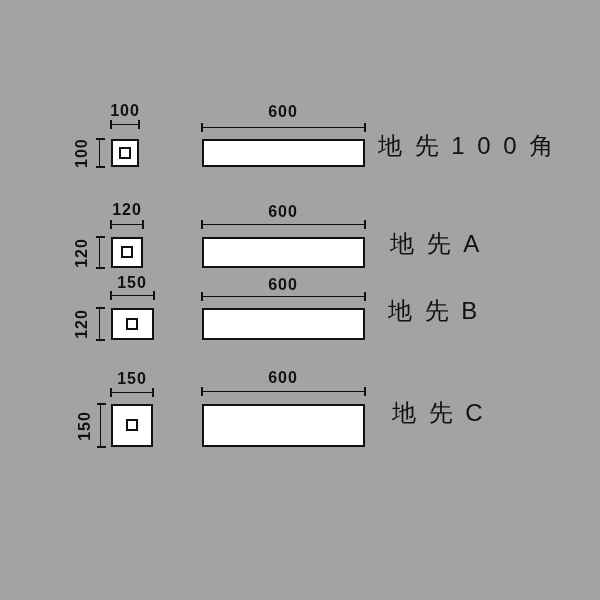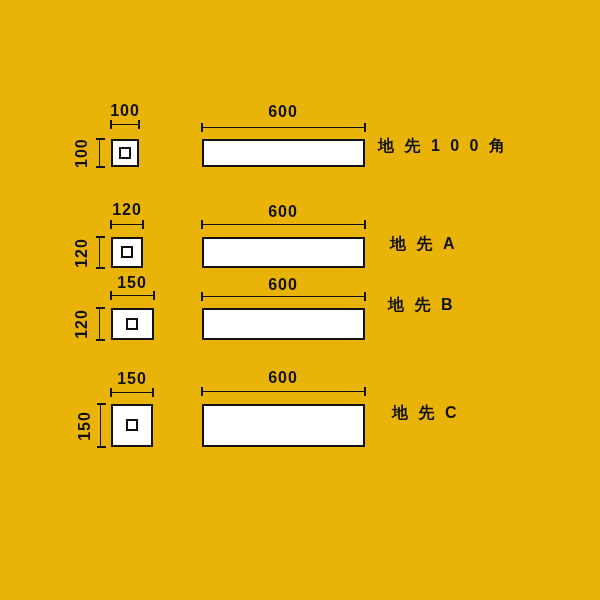--- a/index.html
+++ b/index.html
@@ -1,19 +1,19 @@
 <!DOCTYPE html>
 <html><head>
 <meta charset="utf-8">
 <style>
   html,body{margin:0;padding:0;background:#ffffff;}
   #canvas{
     position:relative;
     width:600px;height:600px;
-    background:#eab308;
+    background:#a3a3a3;
     overflow:hidden;
     font-family:"Liberation Sans","DejaVu Sans",sans-serif;
   }
   .dim-text{
     position:absolute;
     font-weight:bold;
     font-size:16px;
     line-height:18px;
     text-align:center;
     letter-spacing:1px;
@@ -61,22 +61,22 @@
   .dim-v::before{top:-1px;}
   .dim-v::after{bottom:-1px;}
   .box{
     position:absolute;
     box-sizing:border-box;
     border:2px solid #111111;
     background:#ffffff;
   }
   .name-label{
     position:absolute;
-    font-weight:bold;
-    font-size:16px;
+    font-weight:normal;
+    font-size:24px;
     line-height:22px;
     letter-spacing:3px;
     color:#111111;
     white-space:nowrap;
   }
 </style>
 </head>
 <body>
 
 <div id="canvas">
@@ -116,21 +116,21 @@
     <div class="dim-h" style="left:111px;top:295px;width:43px"></div>
     <div class="dim-text-v" style="left:66px;top:315px;width:32px">120</div>
     <div class="dim-v" style="left:99px;top:308px;height:32px"></div>
     <div class="box" style="left:111px;top:308px;width:43px;height:32px"></div>
     <div class="box" style="left:126px;top:318px;width:12px;height:12px"></div>
 
     <div class="dim-text" style="left:253px;top:276px;width:60px">600</div>
     <div class="dim-h" style="left:202px;top:296px;width:163px"></div>
     <div class="box" style="left:202px;top:308px;width:163px;height:32px"></div>
 
-    <div class="name-label" style="left:388px;top:294px">地 先 B</div>
+    <div class="name-label" style="left:388px;top:300px">地 先 B</div>
   </div>
 
   <div>
     <div class="dim-text" style="left:102px;top:370px;width:60px">150</div>
     <div class="dim-h" style="left:111px;top:392px;width:42px"></div>
     <div class="dim-text-v" style="left:63px;top:417px;width:43px">150</div>
     <div class="dim-v" style="left:100px;top:404px;height:43px"></div>
     <div class="box" style="left:111px;top:404px;width:42px;height:43px"></div>
     <div class="box" style="left:126px;top:419px;width:12px;height:12px"></div>
 

